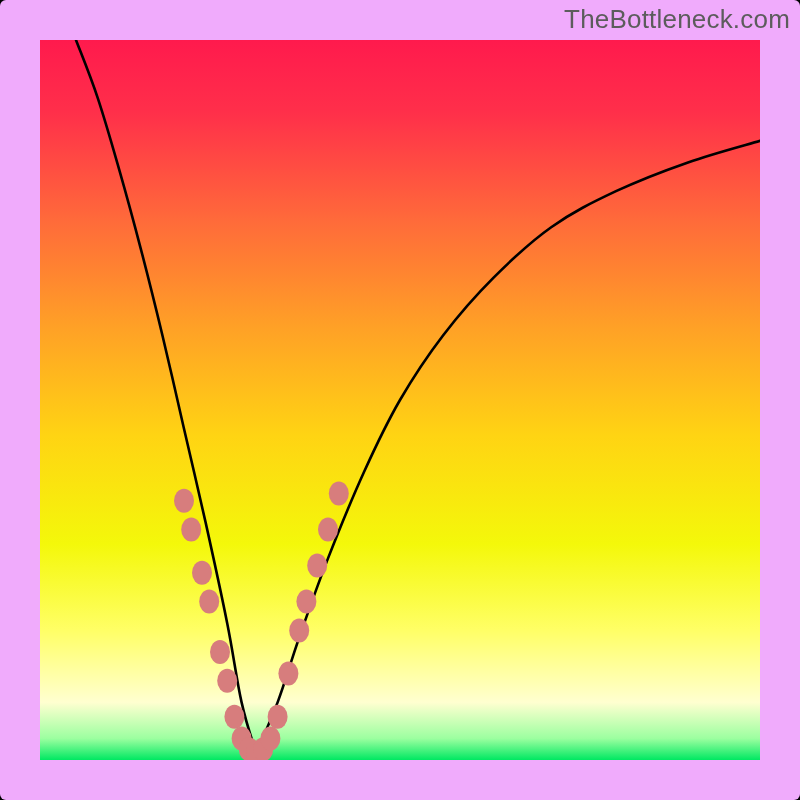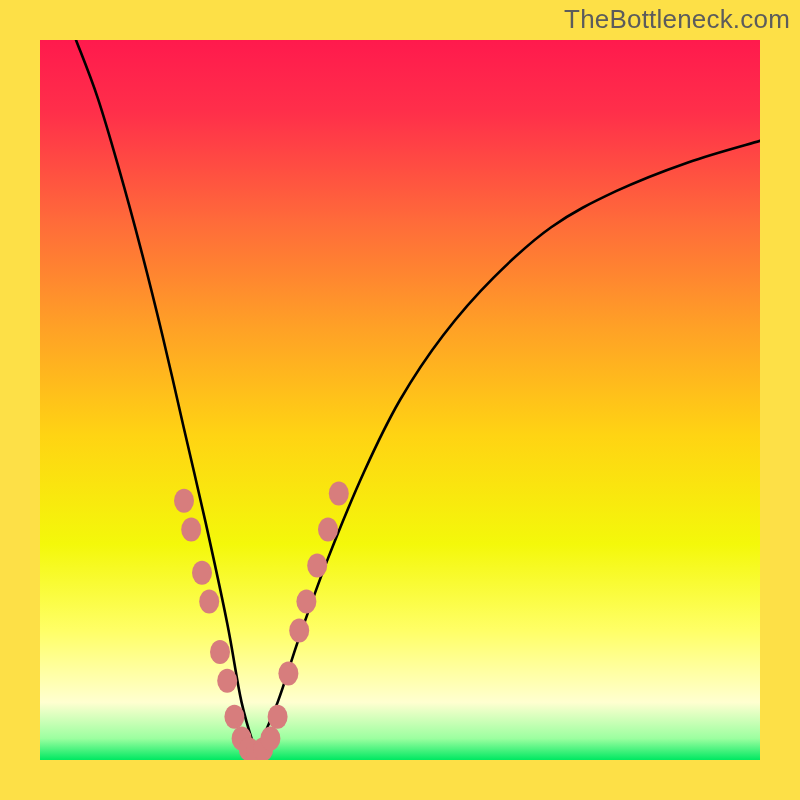--- a/index.html
+++ b/index.html
@@ -7,21 +7,22 @@
     padding: 0;
     width: 800px;
     height: 800px;
     overflow: hidden;
     background: #000;
     font-family: -apple-system, BlinkMacSystemFont, "Segoe UI", Arial, sans-serif;
   }
   .frame {
     position: absolute;
     inset: 0;
-    background: #fde047;
+    background: #f0abfc;
+    border-radius: 6px;
   }
   .plot-area {
     position: absolute;
     left: 40px;
     top: 40px;
     width: 720px;
     height: 720px;
     overflow: hidden;
   }
   .watermark {

